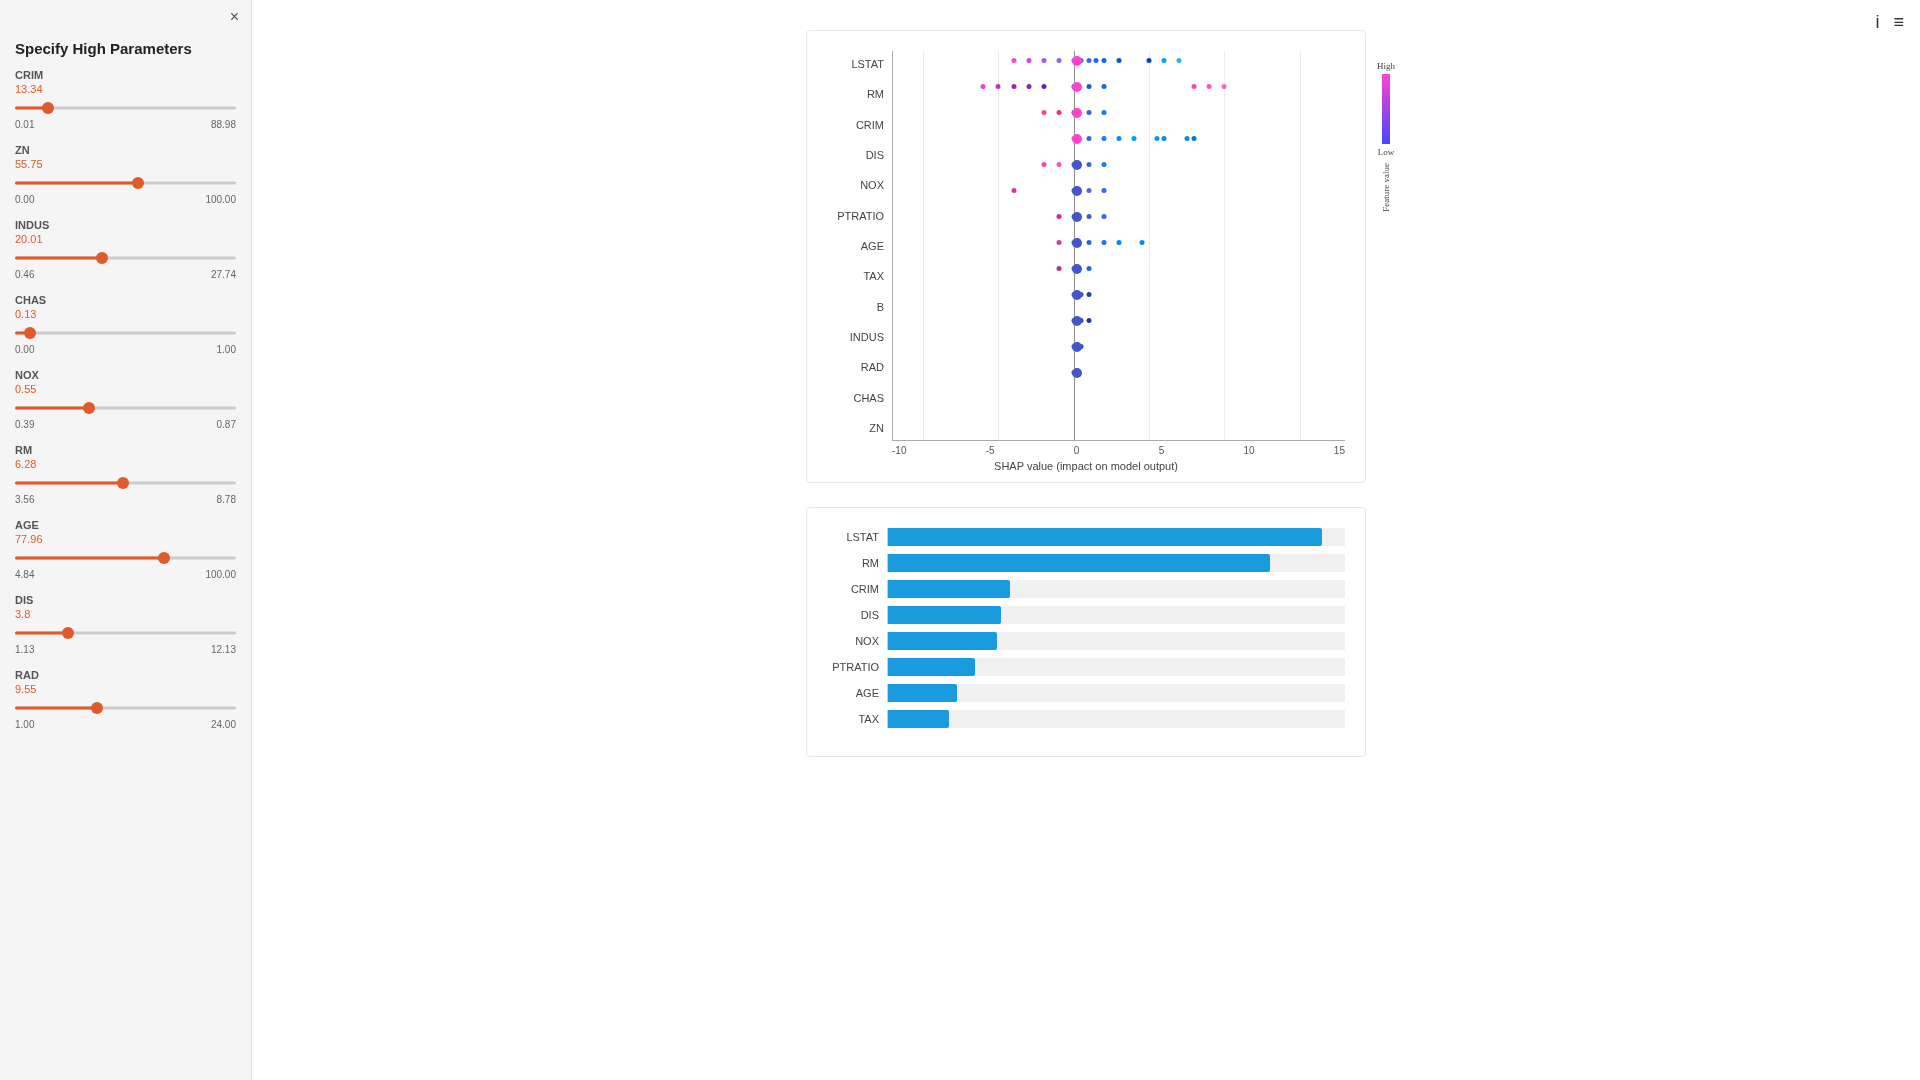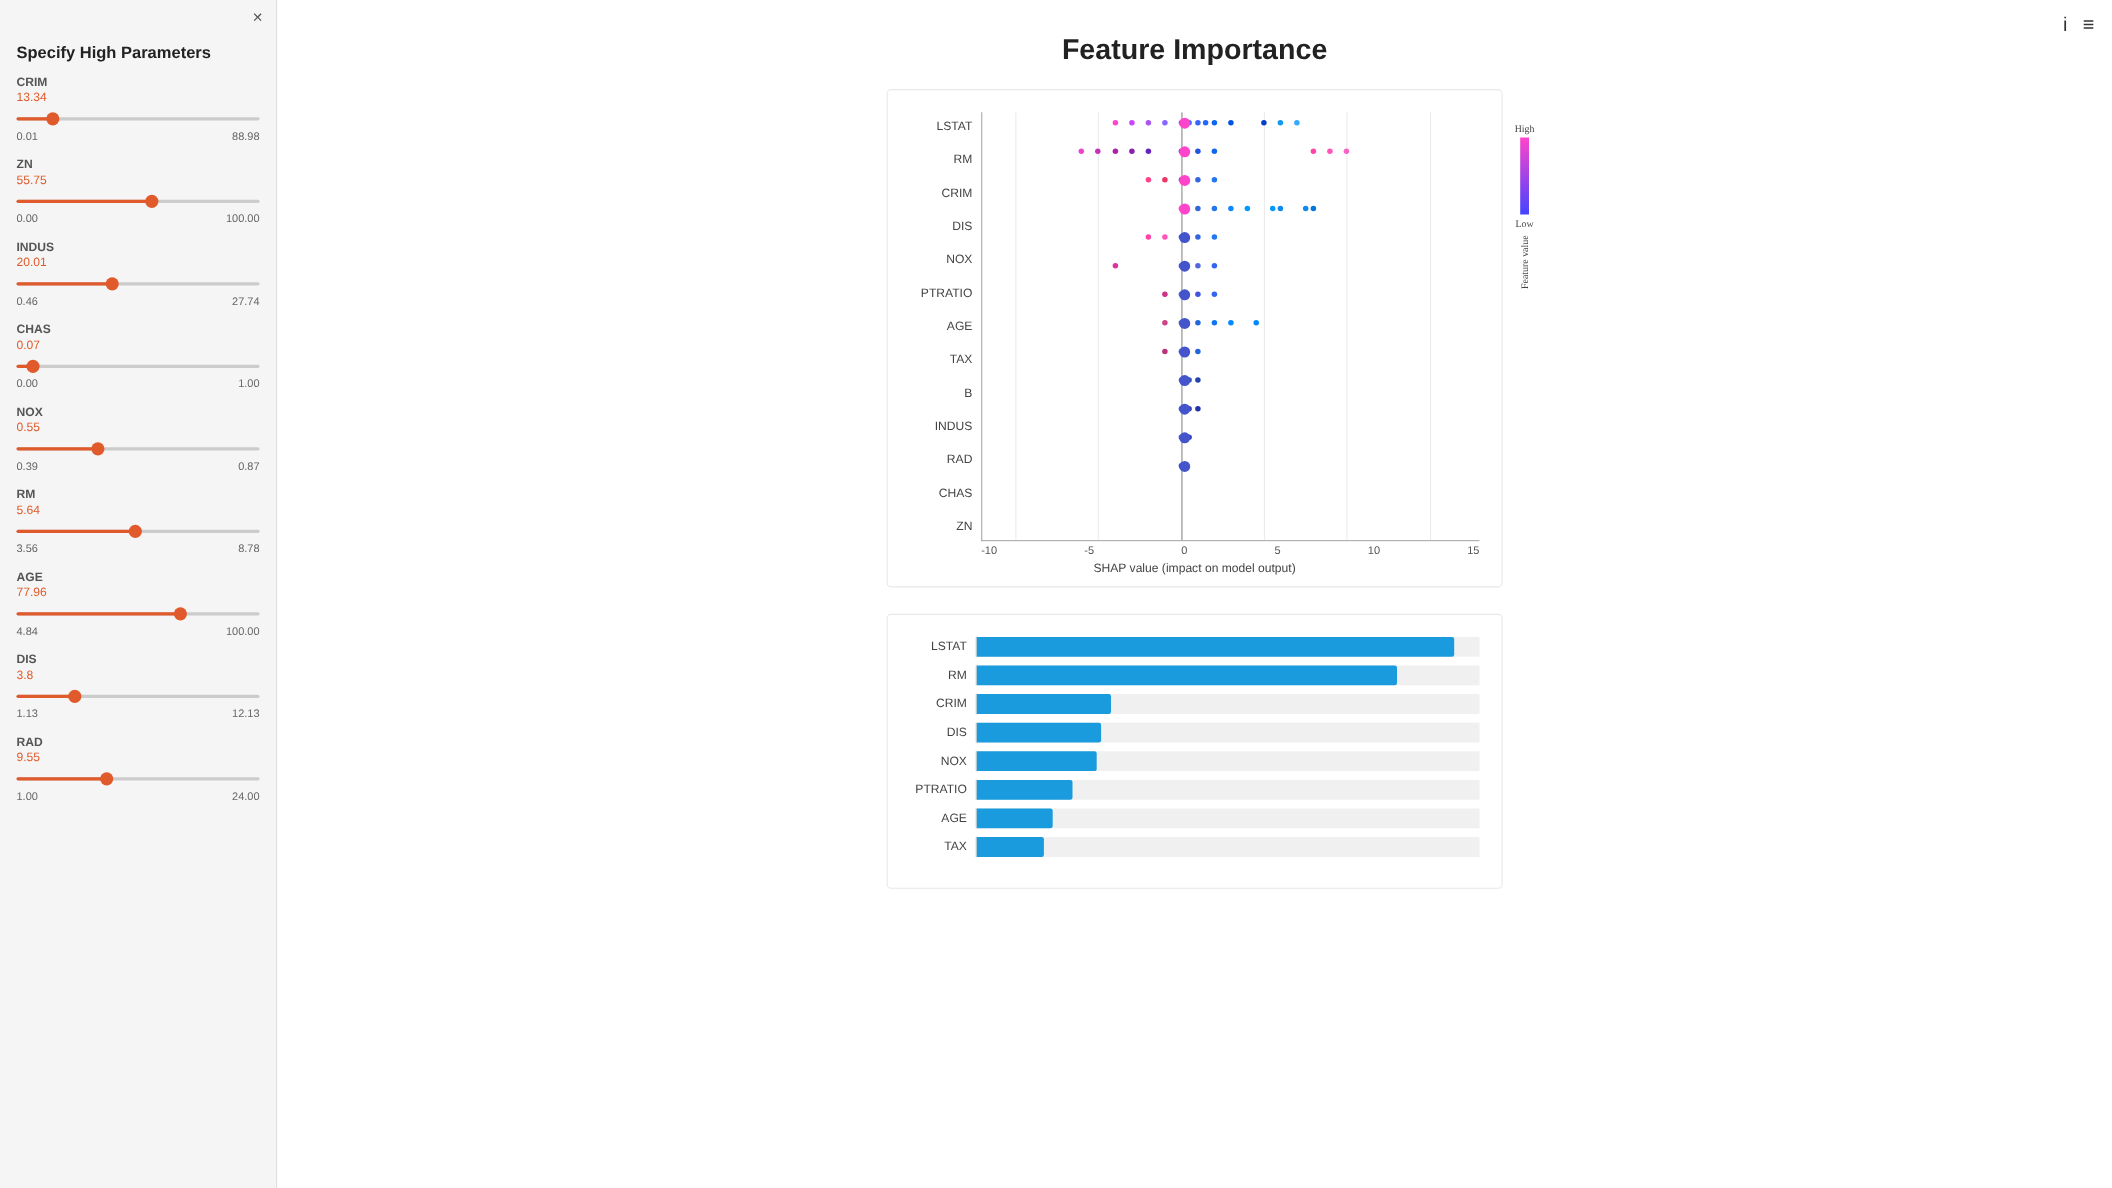--- a/index.html
+++ b/index.html
@@ -263,21 +263,21 @@
       </div>
       <div class="slider-thumb" style="left:39.2%"></div>
     </div>
     <div class="slider-range-labels">
       <span>0.46</span>
       <span>27.74</span>
     </div>
   </div>
       <div class="param-block">
     <div class="param-label">CHAS</div>
-    <div class="param-value">0.07</div>
+    <div class="param-value">0.13</div>
     <div class="slider-container">
       <div class="slider-track">
         <div class="slider-fill" style="width:7%"></div>
       </div>
       <div class="slider-thumb" style="left:7%"></div>
     </div>
     <div class="slider-range-labels">
       <span>0.00</span>
       <span>1.00</span>
     </div>
@@ -291,21 +291,21 @@
       </div>
       <div class="slider-thumb" style="left:33.3%"></div>
     </div>
     <div class="slider-range-labels">
       <span>0.39</span>
       <span>0.87</span>
     </div>
   </div>
       <div class="param-block">
     <div class="param-label">RM</div>
-    <div class="param-value">5.64</div>
+    <div class="param-value">6.28</div>
     <div class="slider-container">
       <div class="slider-track">
         <div class="slider-fill" style="width:48.8%"></div>
       </div>
       <div class="slider-thumb" style="left:48.8%"></div>
     </div>
     <div class="slider-range-labels">
       <span>3.56</span>
       <span>8.78</span>
     </div>
@@ -354,21 +354,20 @@
   </div>
     </div>
 </div>
 
 <div id="main">
   <div class="top-icons">
     <span>i</span>
     <span>≡</span>
   </div>
 
-  <h1 class="chart-title">Feature Importance</h1>
 
   <div class="shap-chart">
     <div class="shap-plot-area">
       <div class="shap-y-labels" id="shap-y-labels">
           <div class="shap-y-label">LSTAT</div>
           <div class="shap-y-label">RM</div>
           <div class="shap-y-label">CRIM</div>
           <div class="shap-y-label">DIS</div>
           <div class="shap-y-label">NOX</div>
           <div class="shap-y-label">PTRATIO</div>

